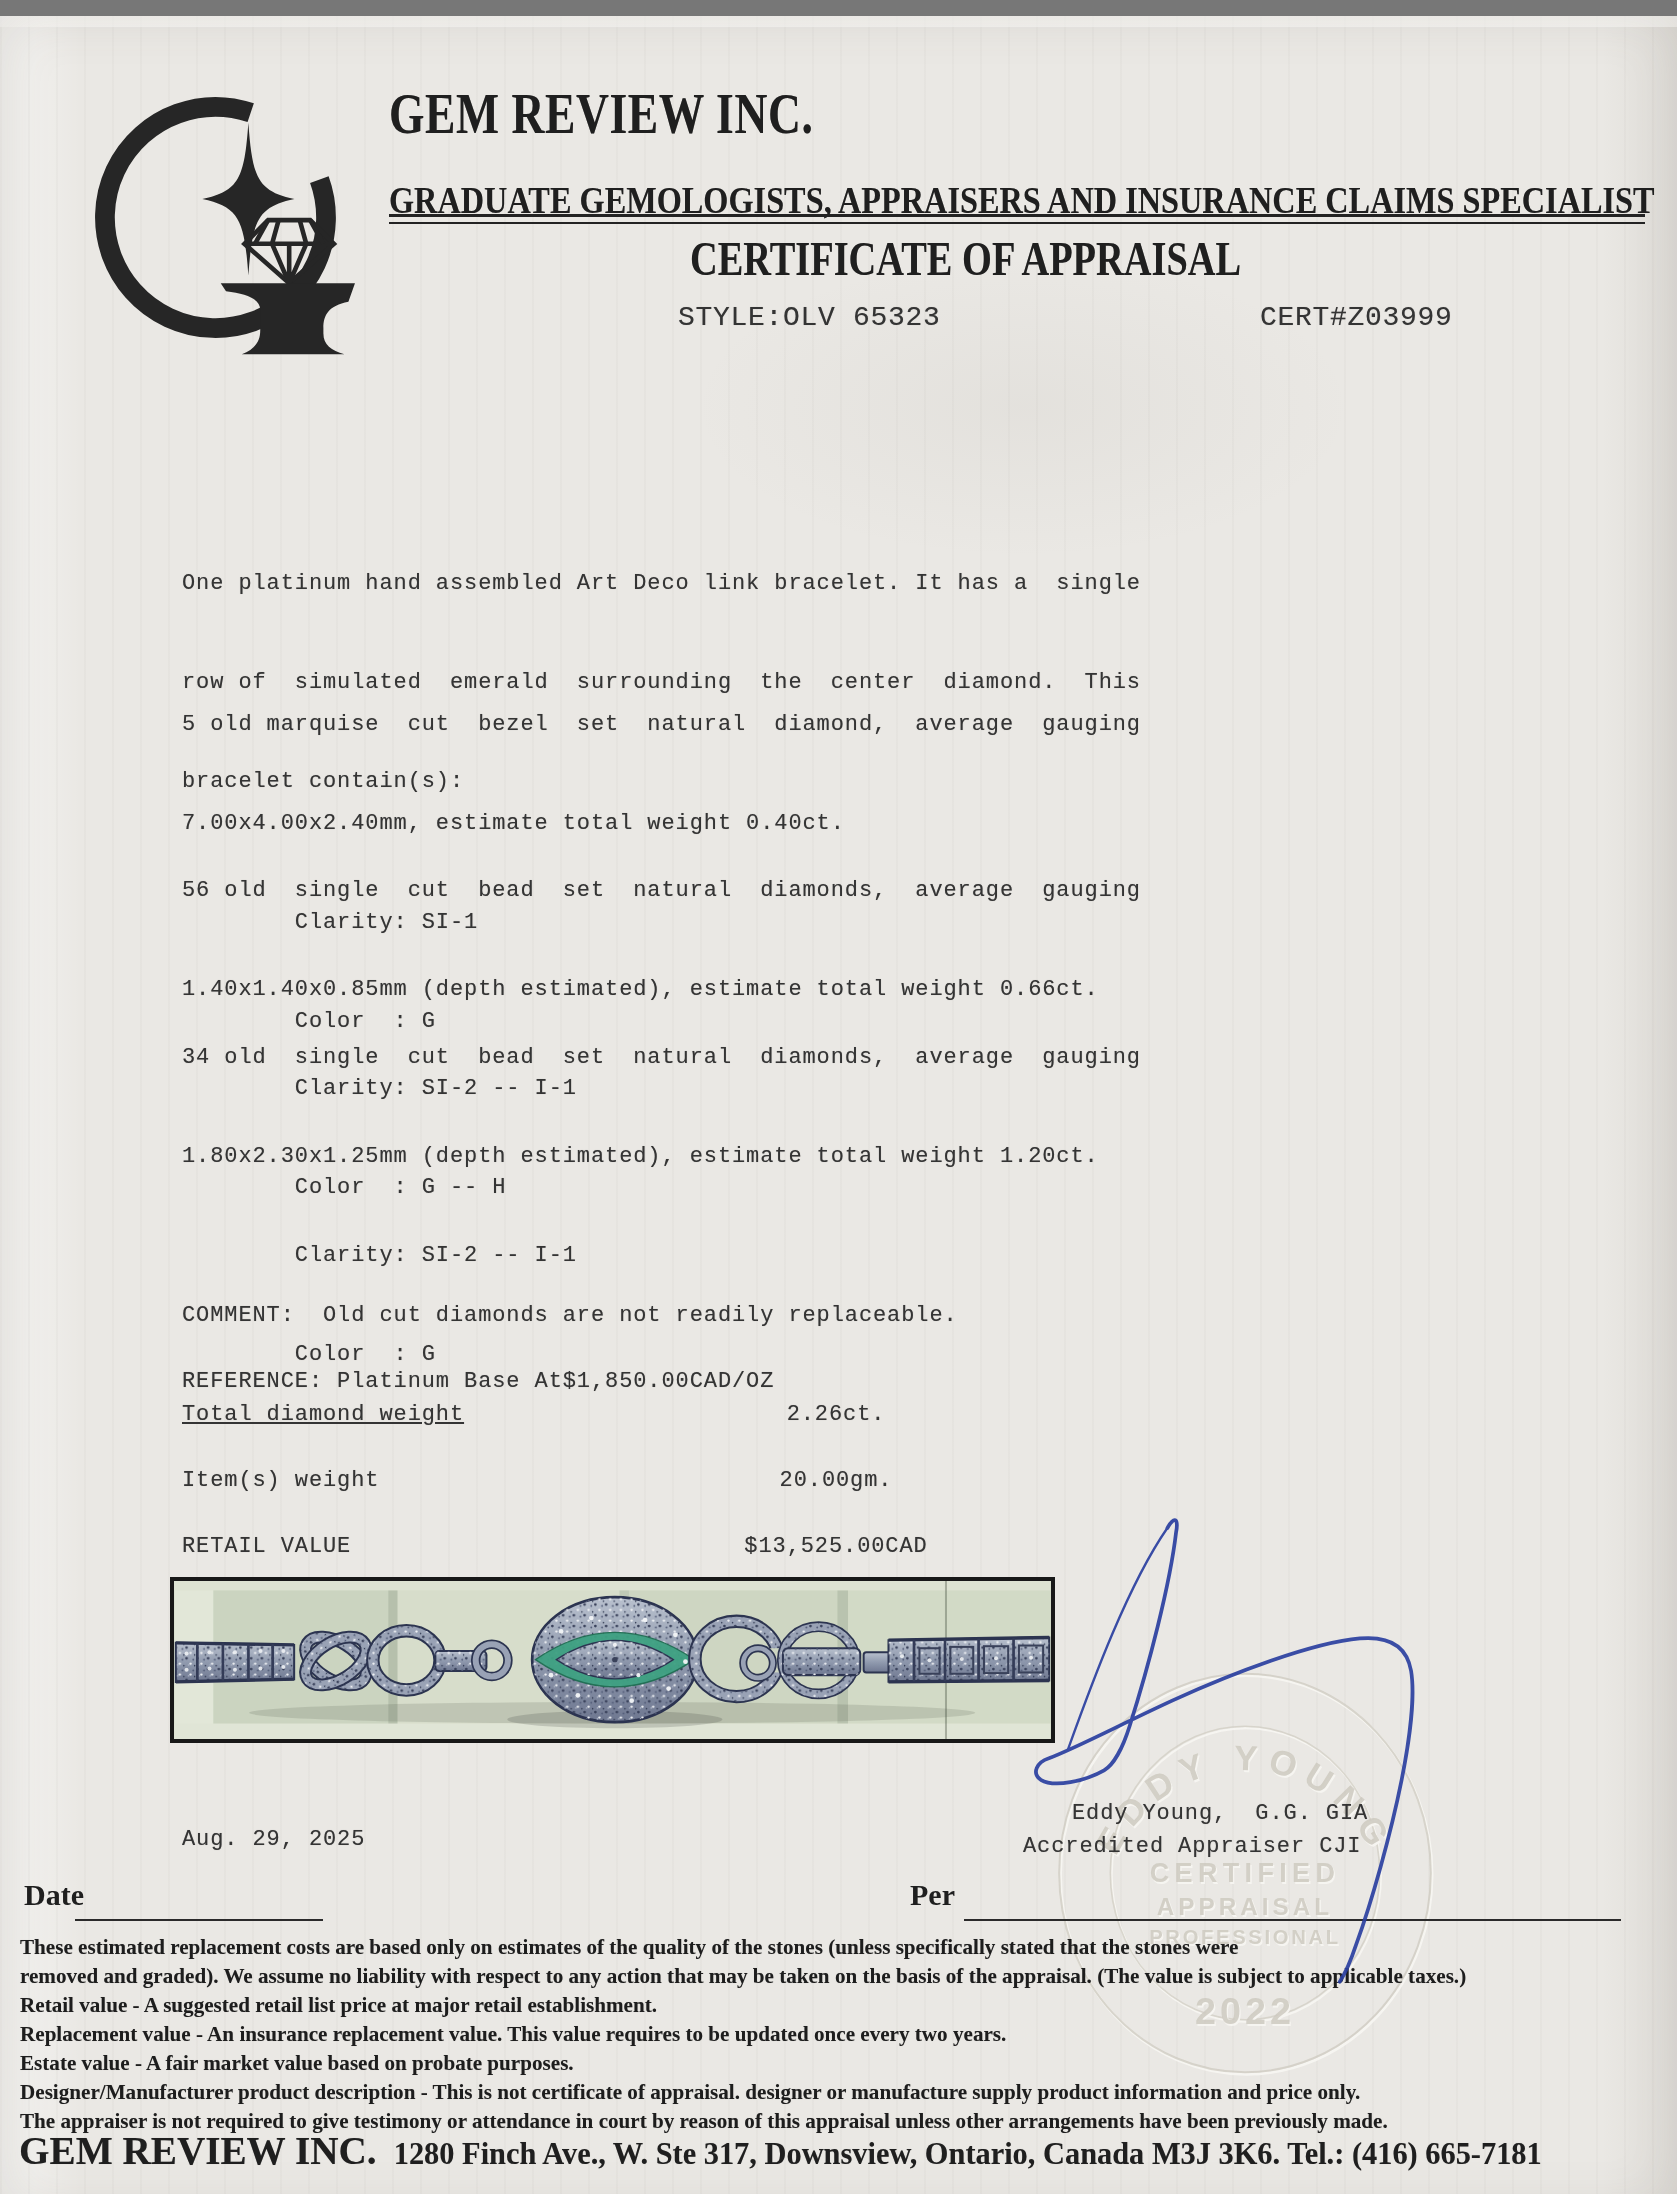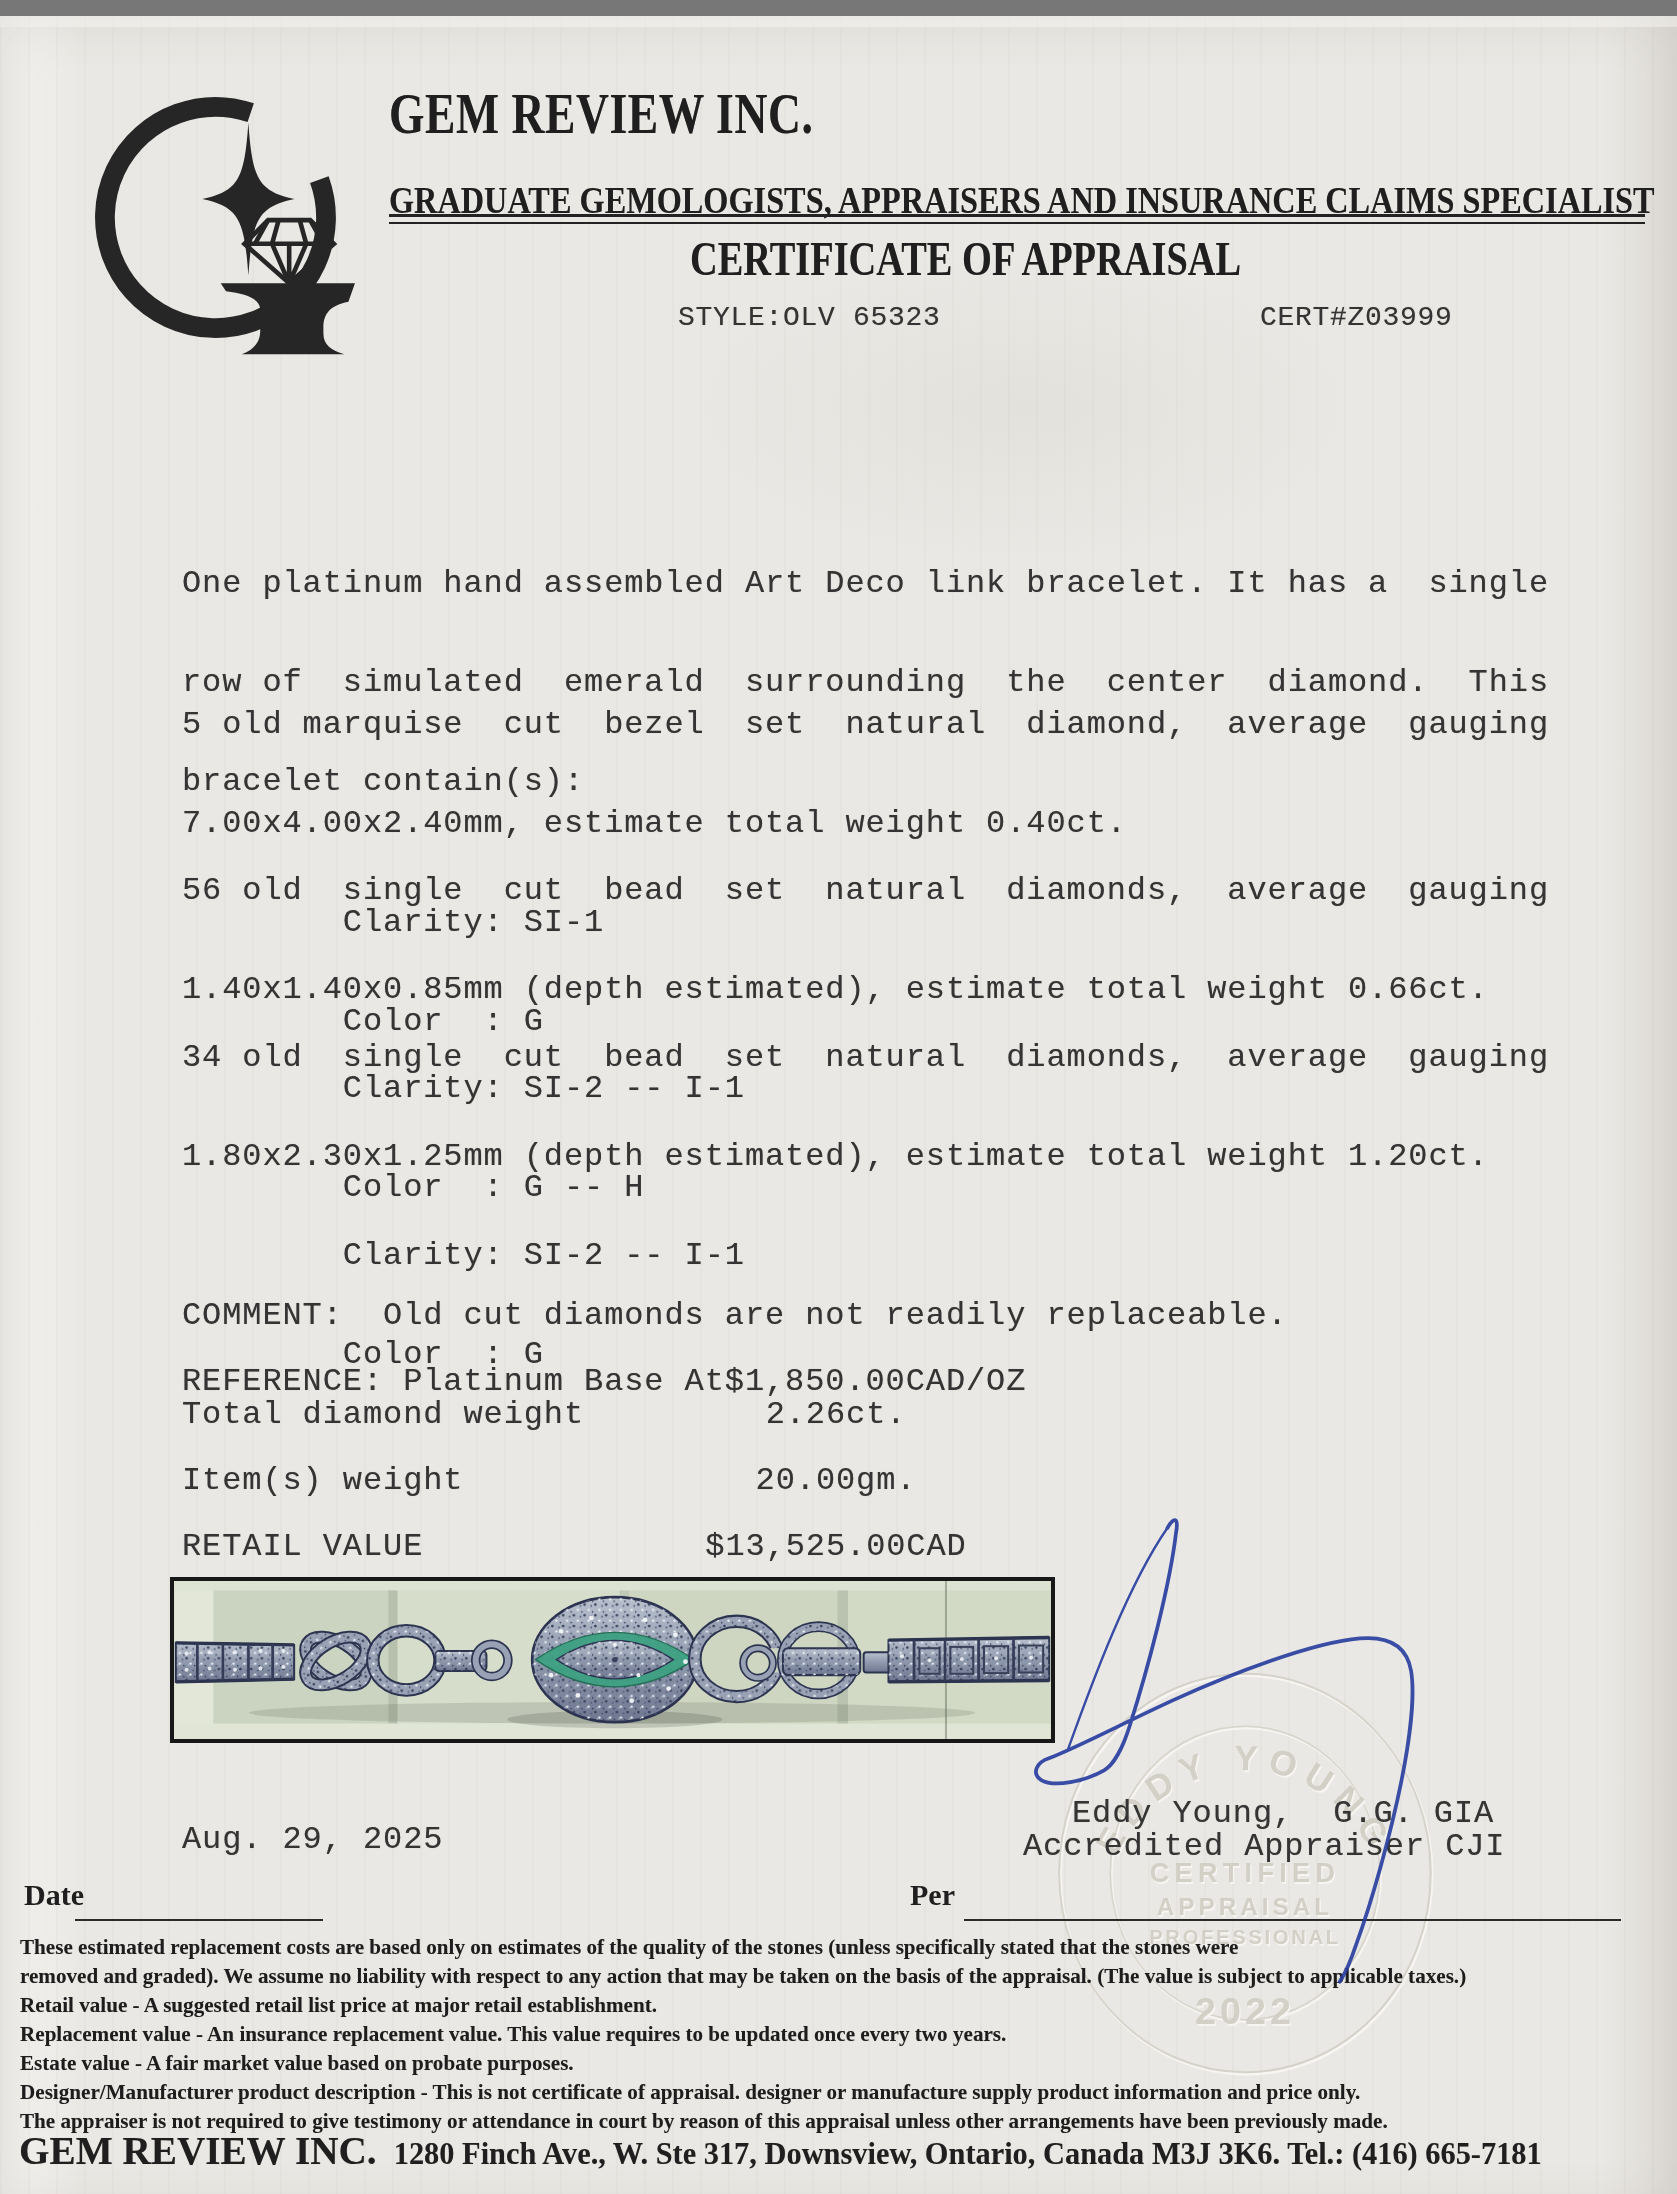--- a/index.html
+++ b/index.html
@@ -15,21 +15,21 @@
       #eae8e4;
     box-shadow: inset 0 0 54px rgba(90,85,75,.12);
     overflow:hidden;
     font-family:"Liberation Sans", sans-serif;
   }
   .abs{position:absolute;}
   .serif{font-family:"Liberation Serif","DejaVu Serif",serif;color:#1f1f1f;}
   .tw{
     font-family:"Liberation Mono","DejaVu Sans Mono",monospace;
     color:#343434; white-space:pre;
-    font-size:32px; line-height:33px; letter-spacing:0.9px;
+    font-size:22px; line-height:33px; letter-spacing:0.9px;
     text-shadow:0 0 0.7px rgba(40,40,40,.38);
   }
   .cond{display:inline-block;white-space:nowrap;transform-origin:0 50%;}
   .hd-company{font-size:57px;font-weight:bold;letter-spacing:0.7px;transform:scaleX(.80);text-shadow:0 0 0.7px rgba(0,0,0,.35);}
   .hd-tagline{font-size:38px;font-weight:bold;transform:scaleX(.85);text-shadow:0 0 0.7px rgba(0,0,0,.3);}
   .hd-rule{border-top:3.4px solid #232323;border-bottom:2.7px solid #232323;height:4.7px;}
   .hd-cert{font-size:48px;font-weight:bold;transform:scaleX(.80);transform-origin:50% 50%;text-shadow:0 0 0.7px rgba(0,0,0,.3);}
   .tw-sm{font-size:28px;letter-spacing:0.7px;}
   .right-col{width:1308px;text-align:center;}
   .label-bold{font-size:30px;font-weight:bold;}
@@ -129,21 +129,21 @@
     <div class="abs tw" style="left:182px;top:959px;">
       <div>34 old  single  cut  bead  set  natural  diamonds,  average  gauging</div>
       <div>1.80x2.30x1.25mm (depth estimated), estimate total weight 1.20ct.</div>
       <div>        Clarity: SI-2 -- I-1</div>
       <div>        Color  : G</div>
     </div>
 
     <div class="abs tw" style="left:182px;top:1283px;">COMMENT:  Old cut diamonds are not readily replaceable.</div>
     <div class="abs tw" style="left:182px;top:1349px;">REFERENCE: Platinum Base At$1,850.00CAD/OZ</div>
 
-    <div class="abs tw" style="left:182px;top:1382px;">Total diamond weight</div>
+    <div class="abs tw" style="left:182px;top:1382px;text-decoration:underline;">Total diamond weight</div>
     <div class="abs tw right-col" style="left:182px;top:1382px;">2.26ct.</div>
 
     <div class="abs tw" style="left:182px;top:1448px;">Item(s) weight</div>
     <div class="abs tw right-col" style="left:182px;top:1448px;">20.00gm.</div>
 
     <div class="abs tw" style="left:182px;top:1514px;text-align:right;">RETAIL VALUE</div>
     <div class="abs tw right-col" style="left:182px;top:1514px;">$13,525.00CAD</div>
 
     <div class="abs tw" style="left:1072px;top:1781px;">Eddy Young,  G.G. GIA</div>
     <div class="abs tw" style="left:1023px;top:1814px;">Accredited Appraiser CJI</div>

